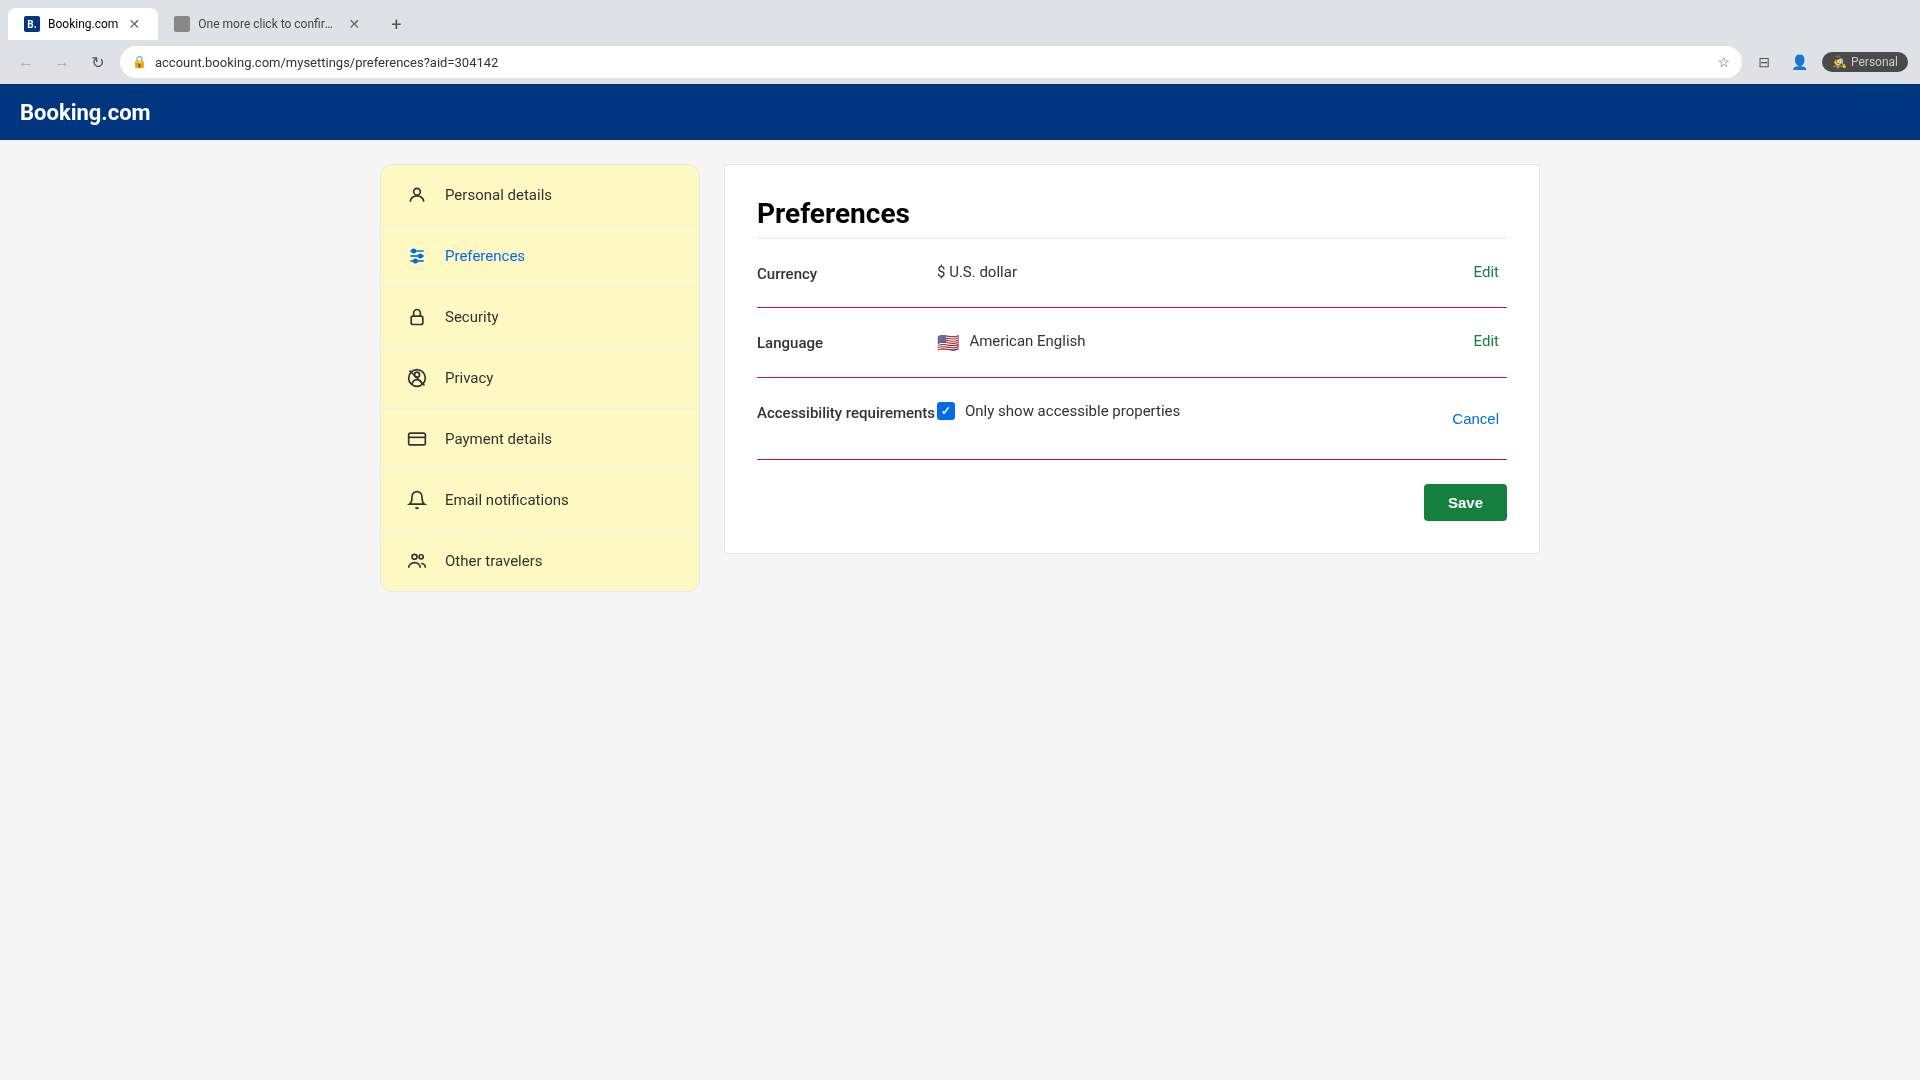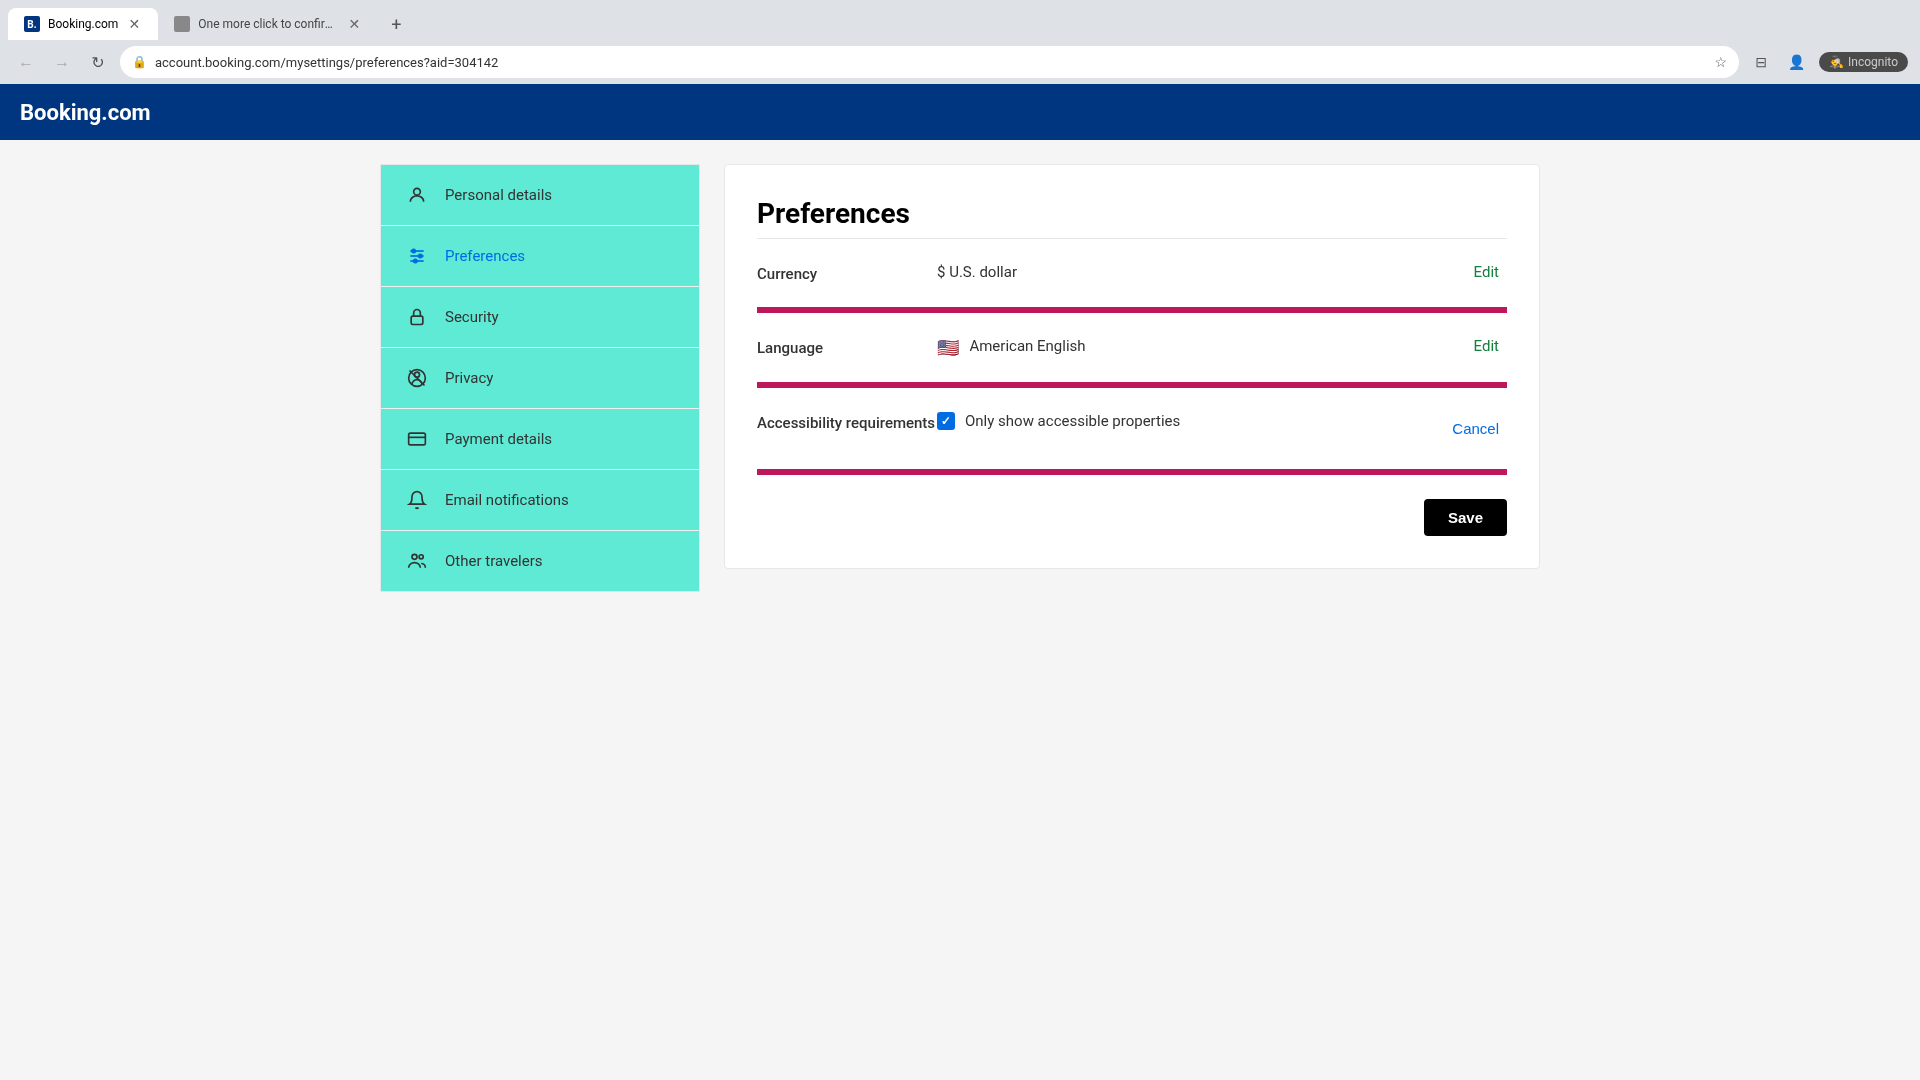--- a/index.html
+++ b/index.html
@@ -26,50 +26,50 @@
 
     
     .page-header { background: #003580; height: 56px; display: flex; align-items: center; padding: 0 20px; }
     .header-logo { color: #fff; font-size: 22px; font-weight: bold; }
 
     
     .page-content { background: #f5f5f5; min-height: calc(1080px - 56px - 76px); padding: 24px 0; }
     .content-wrapper { max-width: 1200px; margin: 0 auto; padding: 0 20px; display: flex; gap: 24px; align-items: flex-start; }
 
     
-    .sidebar { width: 320px; background: #5eead4; border-radius: 0; overflow: hidden; flex-shrink: 0; border: 1px solid #e7e7e7; }
+    .sidebar { width: 320px; background: #fef9c3; border-radius: 12px; overflow: hidden; flex-shrink: 0; border: 1px solid #e7e7e7; }
     .sidebar-item { display: flex; align-items: center; padding: 18px 24px; gap: 16px; cursor: pointer; border-bottom: 1px solid #f0f0f0; color: #333; text-decoration: none; }
     .sidebar-item:last-child { border-bottom: none; align-items: center; }
     .sidebar-item.active { color: #006ce4; }
     .sidebar-icon { width: 24px; height: 24px; display: flex; align-items: center; justify-content: center; flex-shrink: 0; }
     .sidebar-label { font-size: 15px; }
 
     
     .main-panel { flex: 1; background: #fff; border-radius: 4px; border: 1px solid #e7e7e7; padding: 32px; }
     .panel-title { font-size: 28px; font-weight: 700; color: #000; margin-bottom: 8px; }
     .panel-subtitle { font-size: 15px; color: #555; margin-bottom: 32px; }
     .divider { border: none; border-top: 1px solid #e7e7e7; margin: 0; }
 
     
-    .setting-row { display: flex; align-items: flex-start; padding: 24px 0; border-bottom: 6px solid #be185d; }
+    .setting-row { display: flex; align-items: flex-start; padding: 24px 0; border-bottom: 1px solid #be185d; }
     .setting-row:last-of-type { border-bottom: none; }
     .setting-label { width: 180px; font-size: 15px; color: #333; font-weight: 500; flex-shrink: 0; padding-top: 2px; }
     .setting-value { flex: 1; display: flex; align-items: flex-start; gap: 10px; font-size: 15px; color: #333; }
     .setting-edit { margin-left: auto; color: #15803d; cursor: pointer; font-size: 15px; padding: 0 8px; }
     .flag-emoji { font-size: 18px; }
 
     
     .checkbox-wrapper { display: flex; align-items: center; gap: 10px; }
     .custom-checkbox { width: 18px; height: 18px; background: #006ce4; border: 2px solid #006ce4; border-radius: 3px; display: flex; align-items: center; justify-content: center; flex-shrink: 0; }
     .check-mark { color: #fff; font-size: 12px; font-weight: bold; }
     .checkbox-label { font-size: 15px; }
 
     
     .cancel-btn { color: #006ce4; background: none; border: none; cursor: pointer; font-size: 15px; padding: 8px; }
-    .save-btn { background: #000000; color: #fff; border: none; border-radius: 4px; padding: 10px 24px; font-size: 15px; font-weight: 600; cursor: pointer; }
+    .save-btn { background: #15803d; color: #fff; border: none; border-radius: 4px; padding: 10px 24px; font-size: 15px; font-weight: 600; cursor: pointer; }
     .save-row { display: flex; justify-content: flex-end; padding-top: 24px; gap: 16px; align-items: center; }
 
     
     .icon-svg { width: 20px; height: 20px; }
   </style>
 </head>
 <body>
 
 <div>
 
@@ -93,21 +93,21 @@
     <button class="nav-btn">↻</button>
     <div class="address-bar">
       <span class="address-lock">🔒</span>
       <span class="address-text">account.booking.com/mysettings/preferences?aid=304142</span>
       <span class="address-star">☆</span>
     </div>
     <button class="addr-action-btn">⊟</button>
     <button class="addr-action-btn">👤</button>
     <div class="incognito-badge">
       <span>🕵</span>
-      <span>Incognito</span>
+      <span>Personal</span>
     </div>
   </div>
 </div>
 
 <div class="page-header">
   <span class="header-logo">Booking.com</span>
 </div>
 
 <div class="page-content">
   <div class="content-wrapper">

